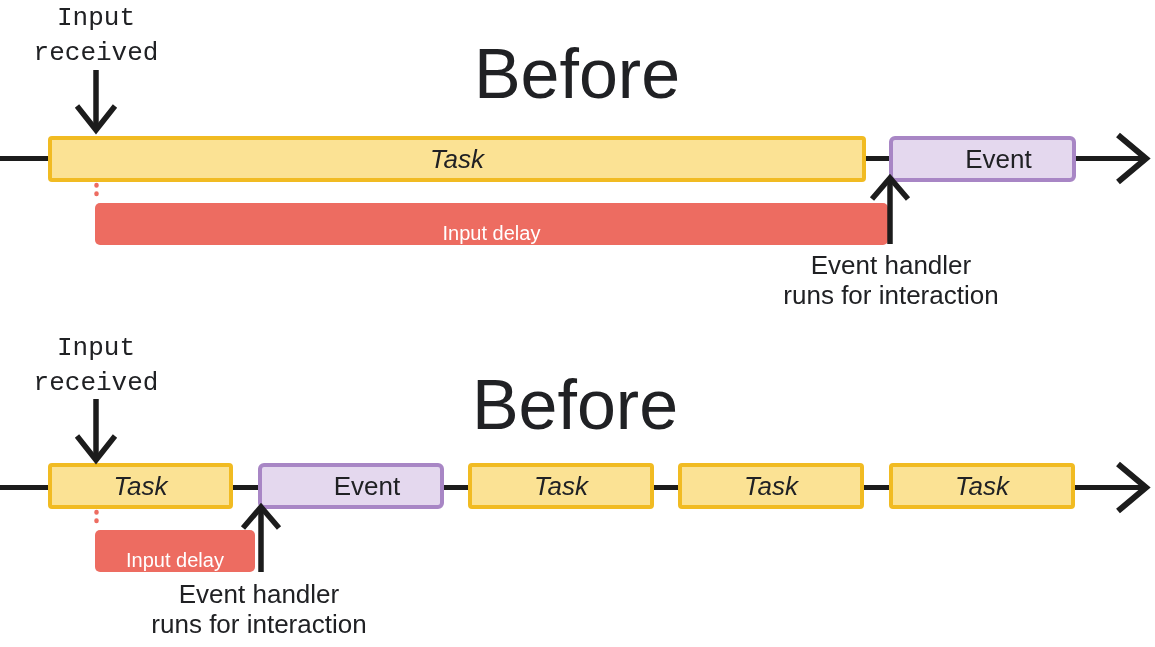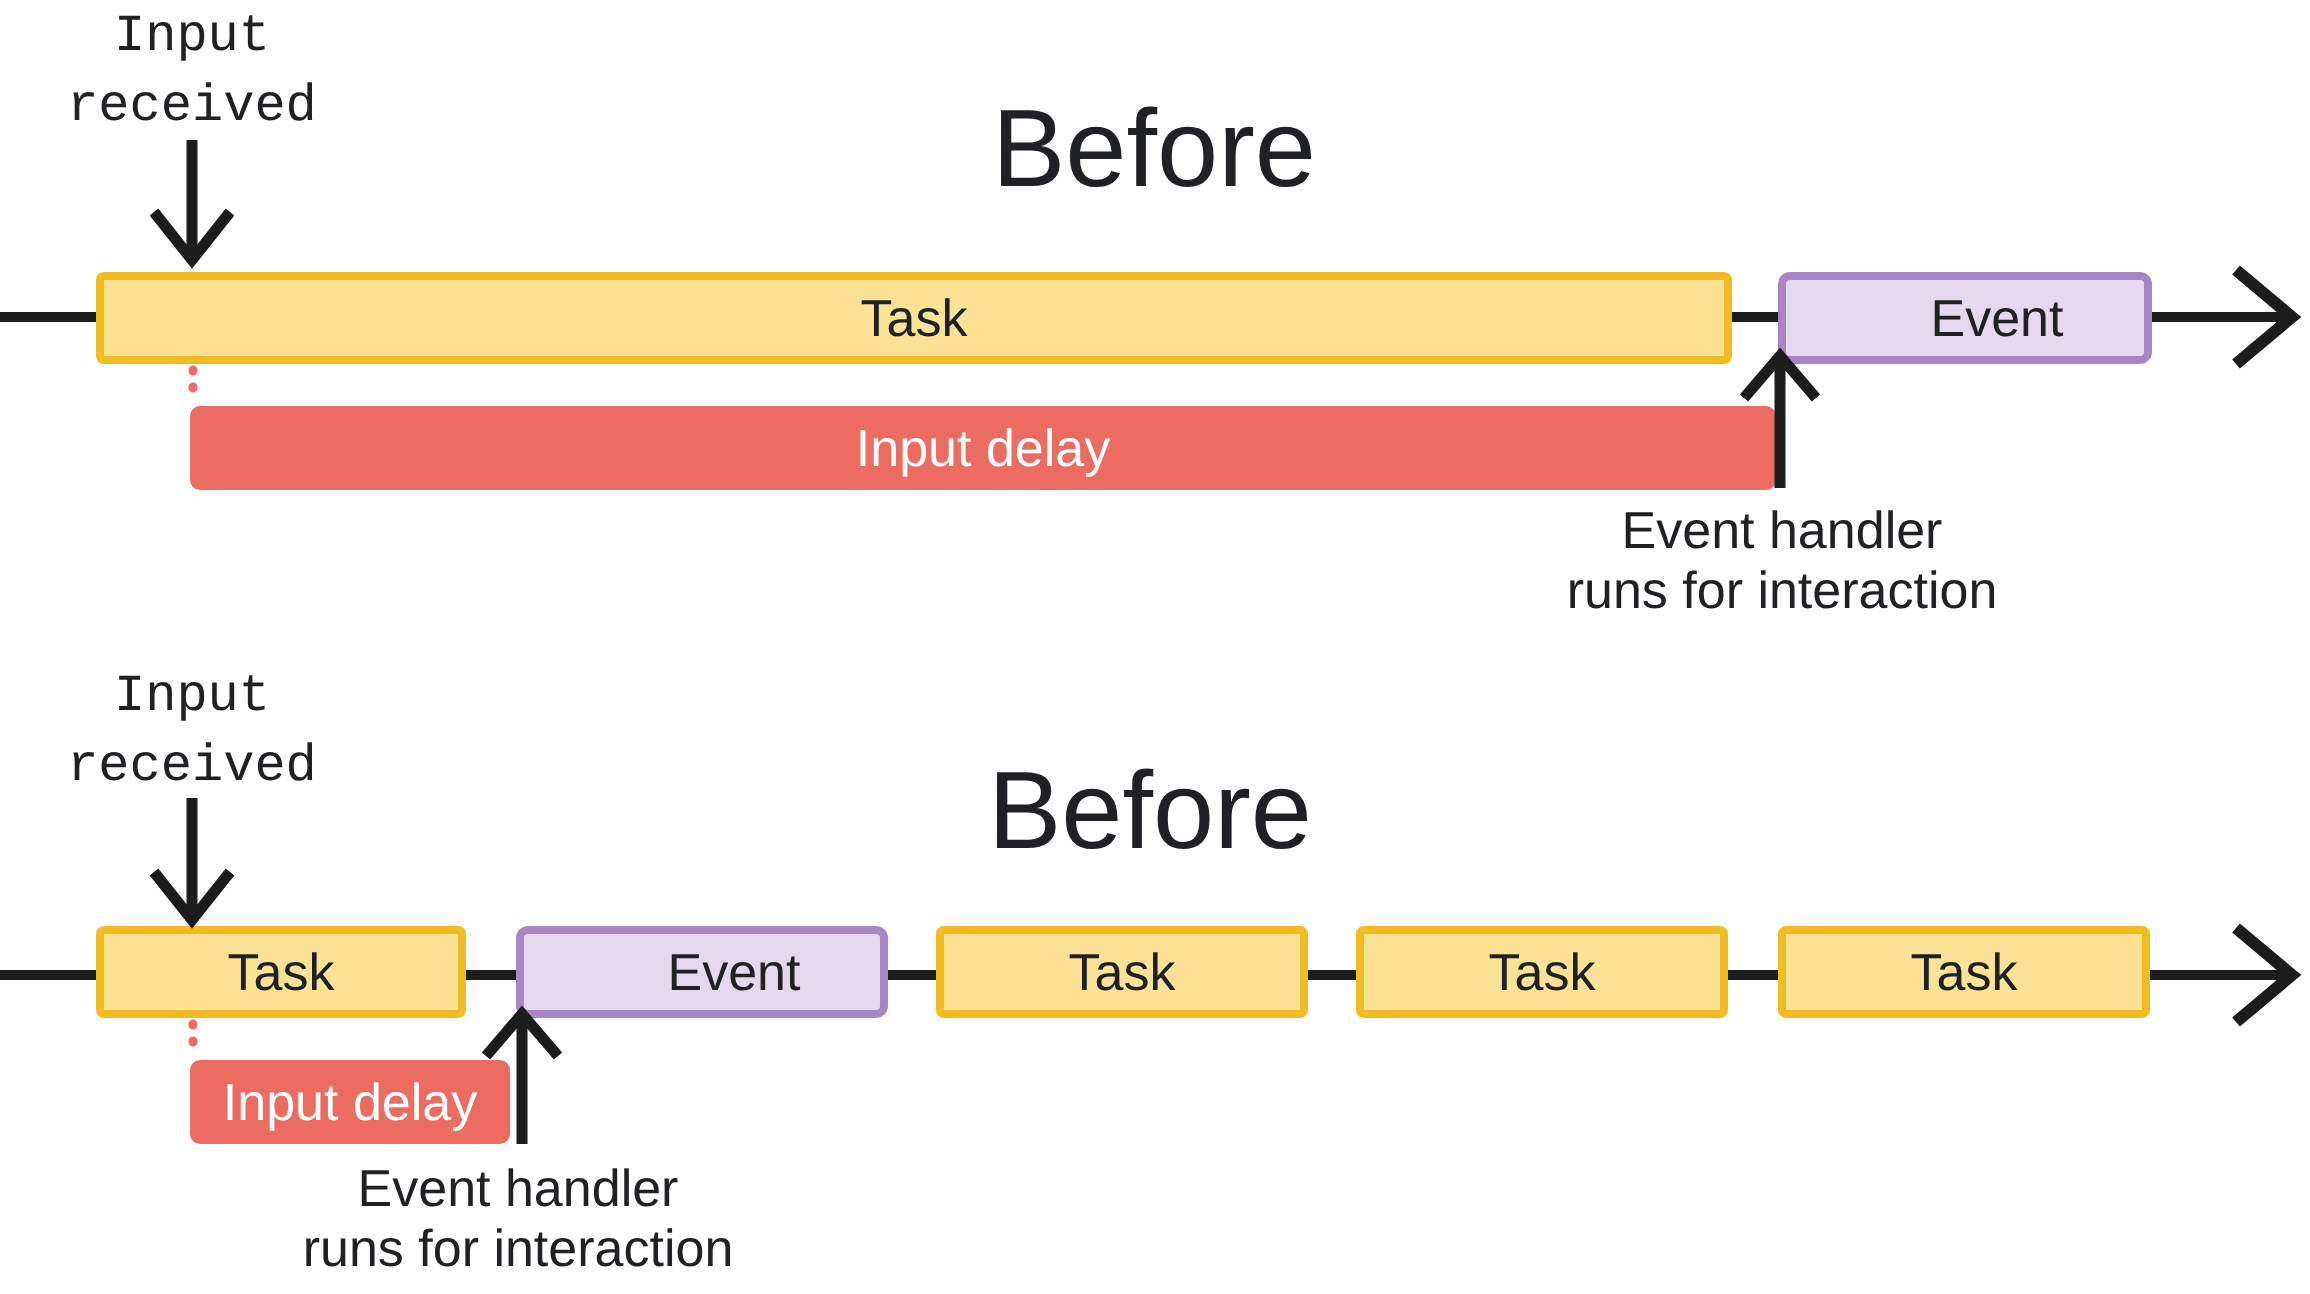--- a/index.html
+++ b/index.html
@@ -63,46 +63,47 @@
     display: flex;
     align-items: center;
     justify-content: center;
     font-size: 26px;
     color: var(--text, #202124);
     border-radius: 4px;
   }
   .box.task {
     background: var(--task-fill, #FBE294);
     border: 4px solid var(--task-border, #F1BB22);
+    font-style: italic;
   }
   .box.event {
     background: var(--event-fill, #E4D8EE);
     border: 4px solid var(--event-border, #A886C5);
     border-radius: 6px;
     padding-left: 32px;
   }
   .delay-bar {
     position: absolute;
     z-index: 2;
     box-sizing: border-box;
     height: 42px;
     background: var(--delay-fill, #ED6C61);
     border-radius: 5px;
     display: flex;
-    align-items: center;
+    align-items: flex-end;
     justify-content: center;
-    font-size: 26px;
+    font-size: 20px;
     color: var(--delay-text, #ffffff);
   }
   .section-title {
     position: absolute;
     z-index: 2;
     width: 400px;
     text-align: center;
-    font-size: 55px;
+    font-size: 70px;
     line-height: 70px;
     color: var(--text, #202124);
   }
   .annotation {
     position: absolute;
     z-index: 2;
     text-align: center;
     font-size: 26px;
     color: var(--text, #202124);
   }

